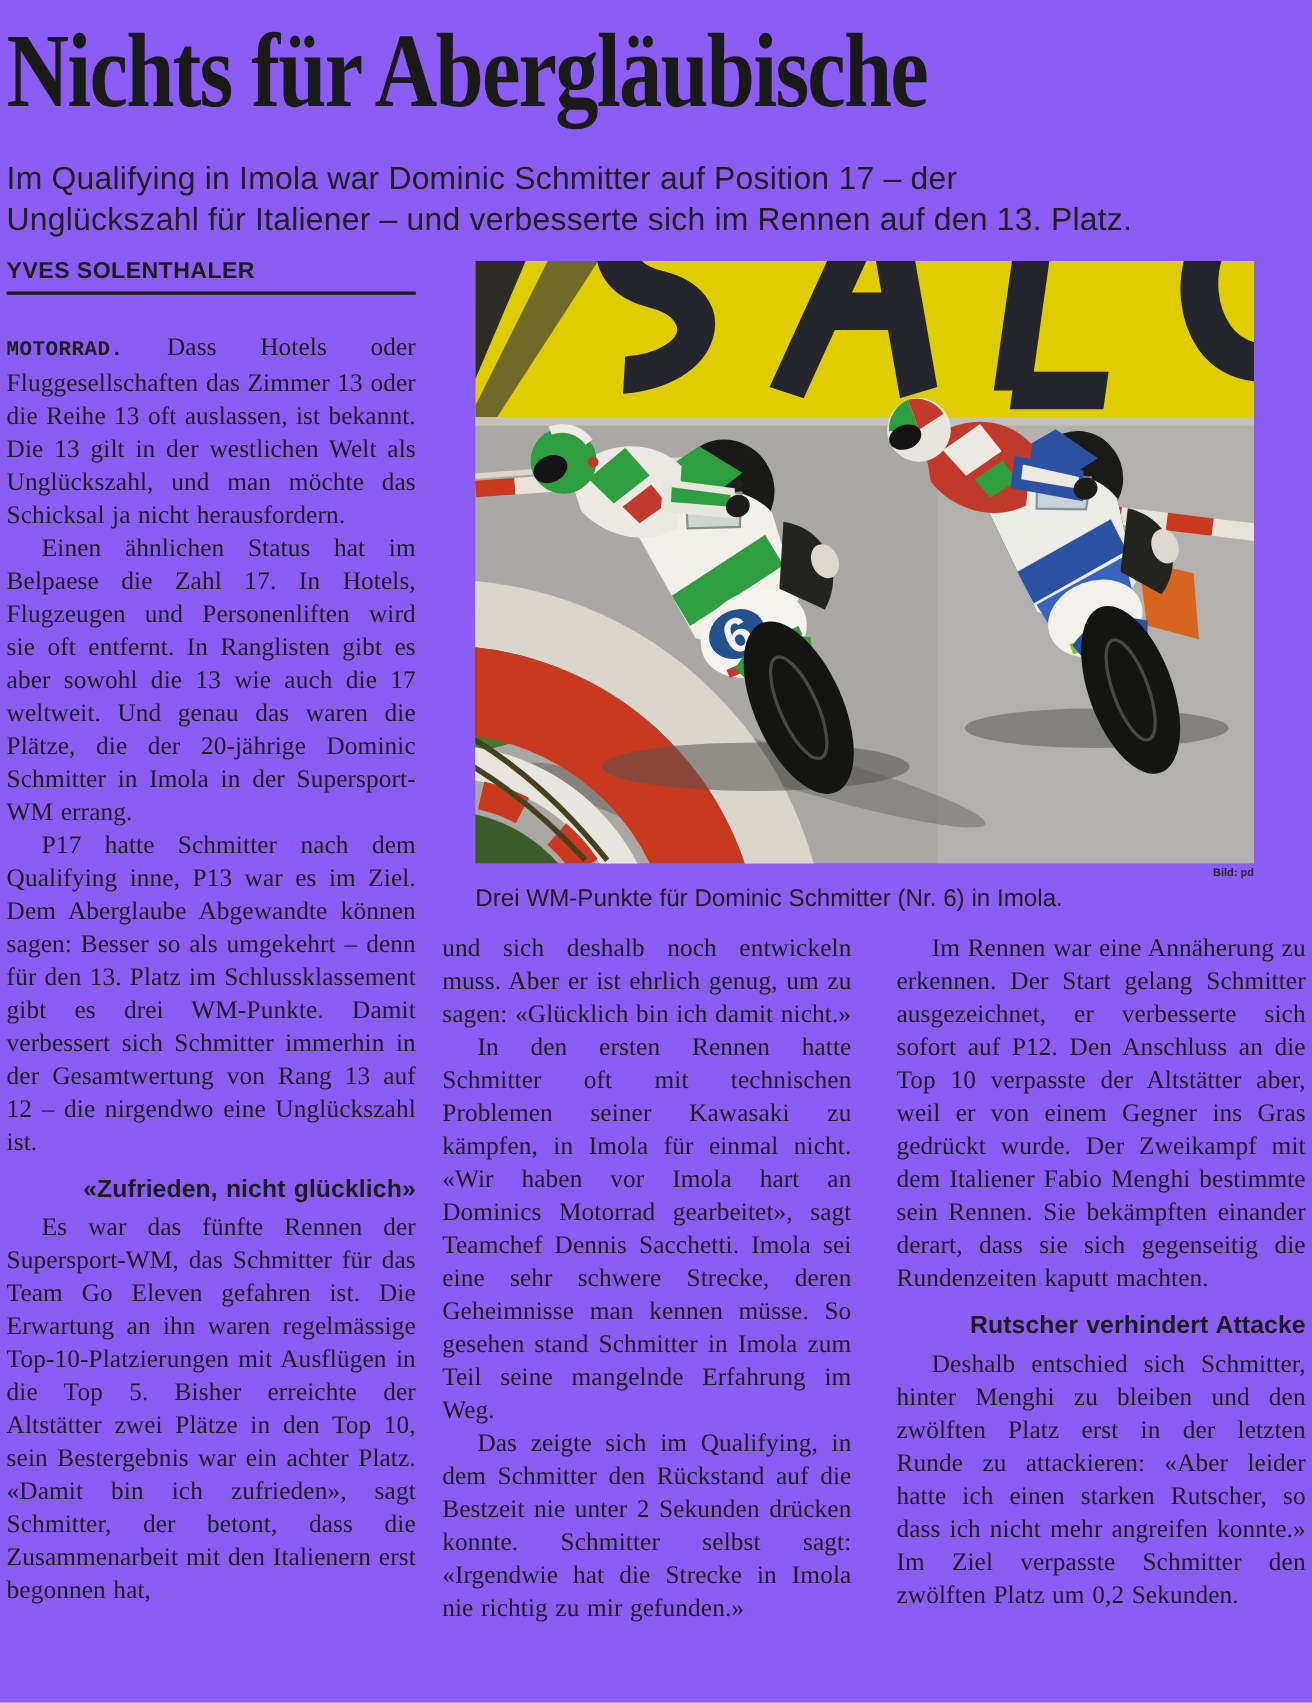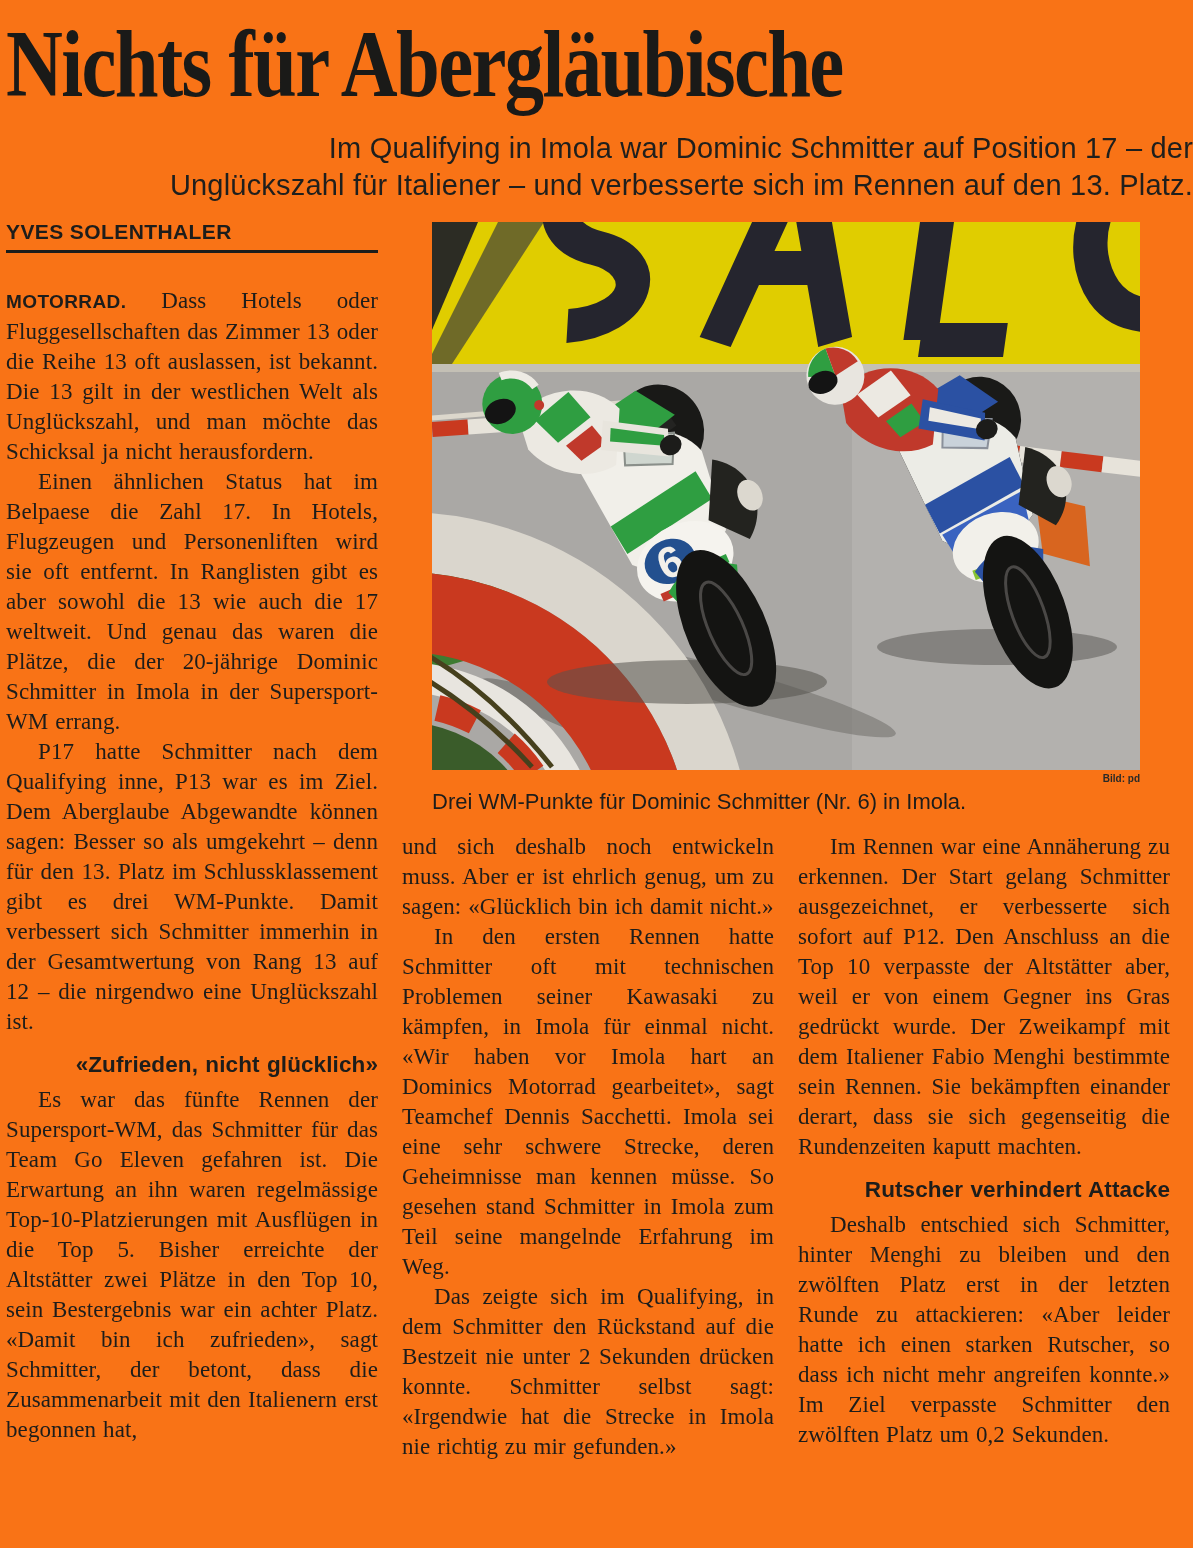--- a/index.html
+++ b/index.html
@@ -1,56 +1,56 @@
 <!DOCTYPE html>
 <html lang="de"><head>
 <meta charset="utf-8">
 <style>
   html,body{margin:0;padding:0;background:#ffffff;}
   .page{
     position:relative; width:1193px; height:1548px; box-sizing:border-box;
-    background:#f97316; color:#1d1d1b; overflow:hidden;
+    background:#8b5cf6; color:#1d1d1b; overflow:hidden;
     padding:14px 0 0 6px;
     font-family:"Liberation Serif", serif;
   }
   
   .headline{
     margin:0; height:104px; white-space:nowrap;
     font-family:"Liberation Serif", serif; font-weight:700;
     font-size:96px; line-height:100px; letter-spacing:-2px; color:#1a1a18;
     transform:scaleX(.82); transform-origin:0 50%;
   }
-  .subhead{ margin-top:12px; font-family:"Liberation Sans", sans-serif;
-    font-size:29px; line-height:37px; color:#1f1f1d; letter-spacing:.2px;text-align:right;}
+  .subhead{ margin-top:27px; font-family:"Liberation Sans", sans-serif;
+    font-size:29px; line-height:37px; color:#1f1f1d; letter-spacing:.2px;}
   
   .main{ display:flex; gap:24px; margin-top:18px; }
   .col-left{ width:372px; flex:none; }
   .right-wrap{ width:768px; flex:none; }
   .byline{ font-family:"Liberation Sans", sans-serif; font-weight:700;
     font-size:21px; line-height:20px; letter-spacing:.4px; }
   .byline-rule{ border:none; border-top:3px solid #1d1d1b; margin:8px 0 0 0; }
   
   .bodytext{ font-size:23px; line-height:30px; text-align:justify;
     letter-spacing:.1px; word-spacing:1px;
     hyphens:auto; -webkit-hyphens:auto; }
   .bodytext p{ margin:0; }
   .bodytext p.ind{ text-indent:32px; }
   .col-left .bodytext{ margin-top:33px; }
-  .kicker{ font-family:Liberation Sans, sans-serif; font-weight:700;
+  .kicker{ font-family:Liberation Mono, monospace; font-weight:700;
     font-size:19px; letter-spacing:.4px; }
   .col-subhead{ font-family:"Liberation Sans", sans-serif; font-weight:700;
     font-size:22.5px; line-height:27px; margin:14px 0 7px 0; text-align:right; }
   
   .photo-figure{ margin:0 30px; }
   .photo-figure svg{ display:block; }
   .credit{ font-family:"Liberation Sans", sans-serif; font-size:10px;
     font-weight:700; text-align:right; margin:3px 30px 0 30px; color:#2a2a28;}
   .caption{ font-family:"Liberation Sans", sans-serif; font-size:22px;
     line-height:29px; margin:3px 30px 0 30px; color:#1d1d1b;}
-  .cols-row{ display:flex; gap:24px; margin-top:16px; }
+  .cols-row{ display:flex; gap:41px; margin-top:16px; }
   .col{ width:372px; flex:none; }
 </style>
 </head>
 <body>
 
 <div class="page">
 
   <h1 class="headline">Nichts für Abergläubische</h1>
 
   <div class="subhead">

